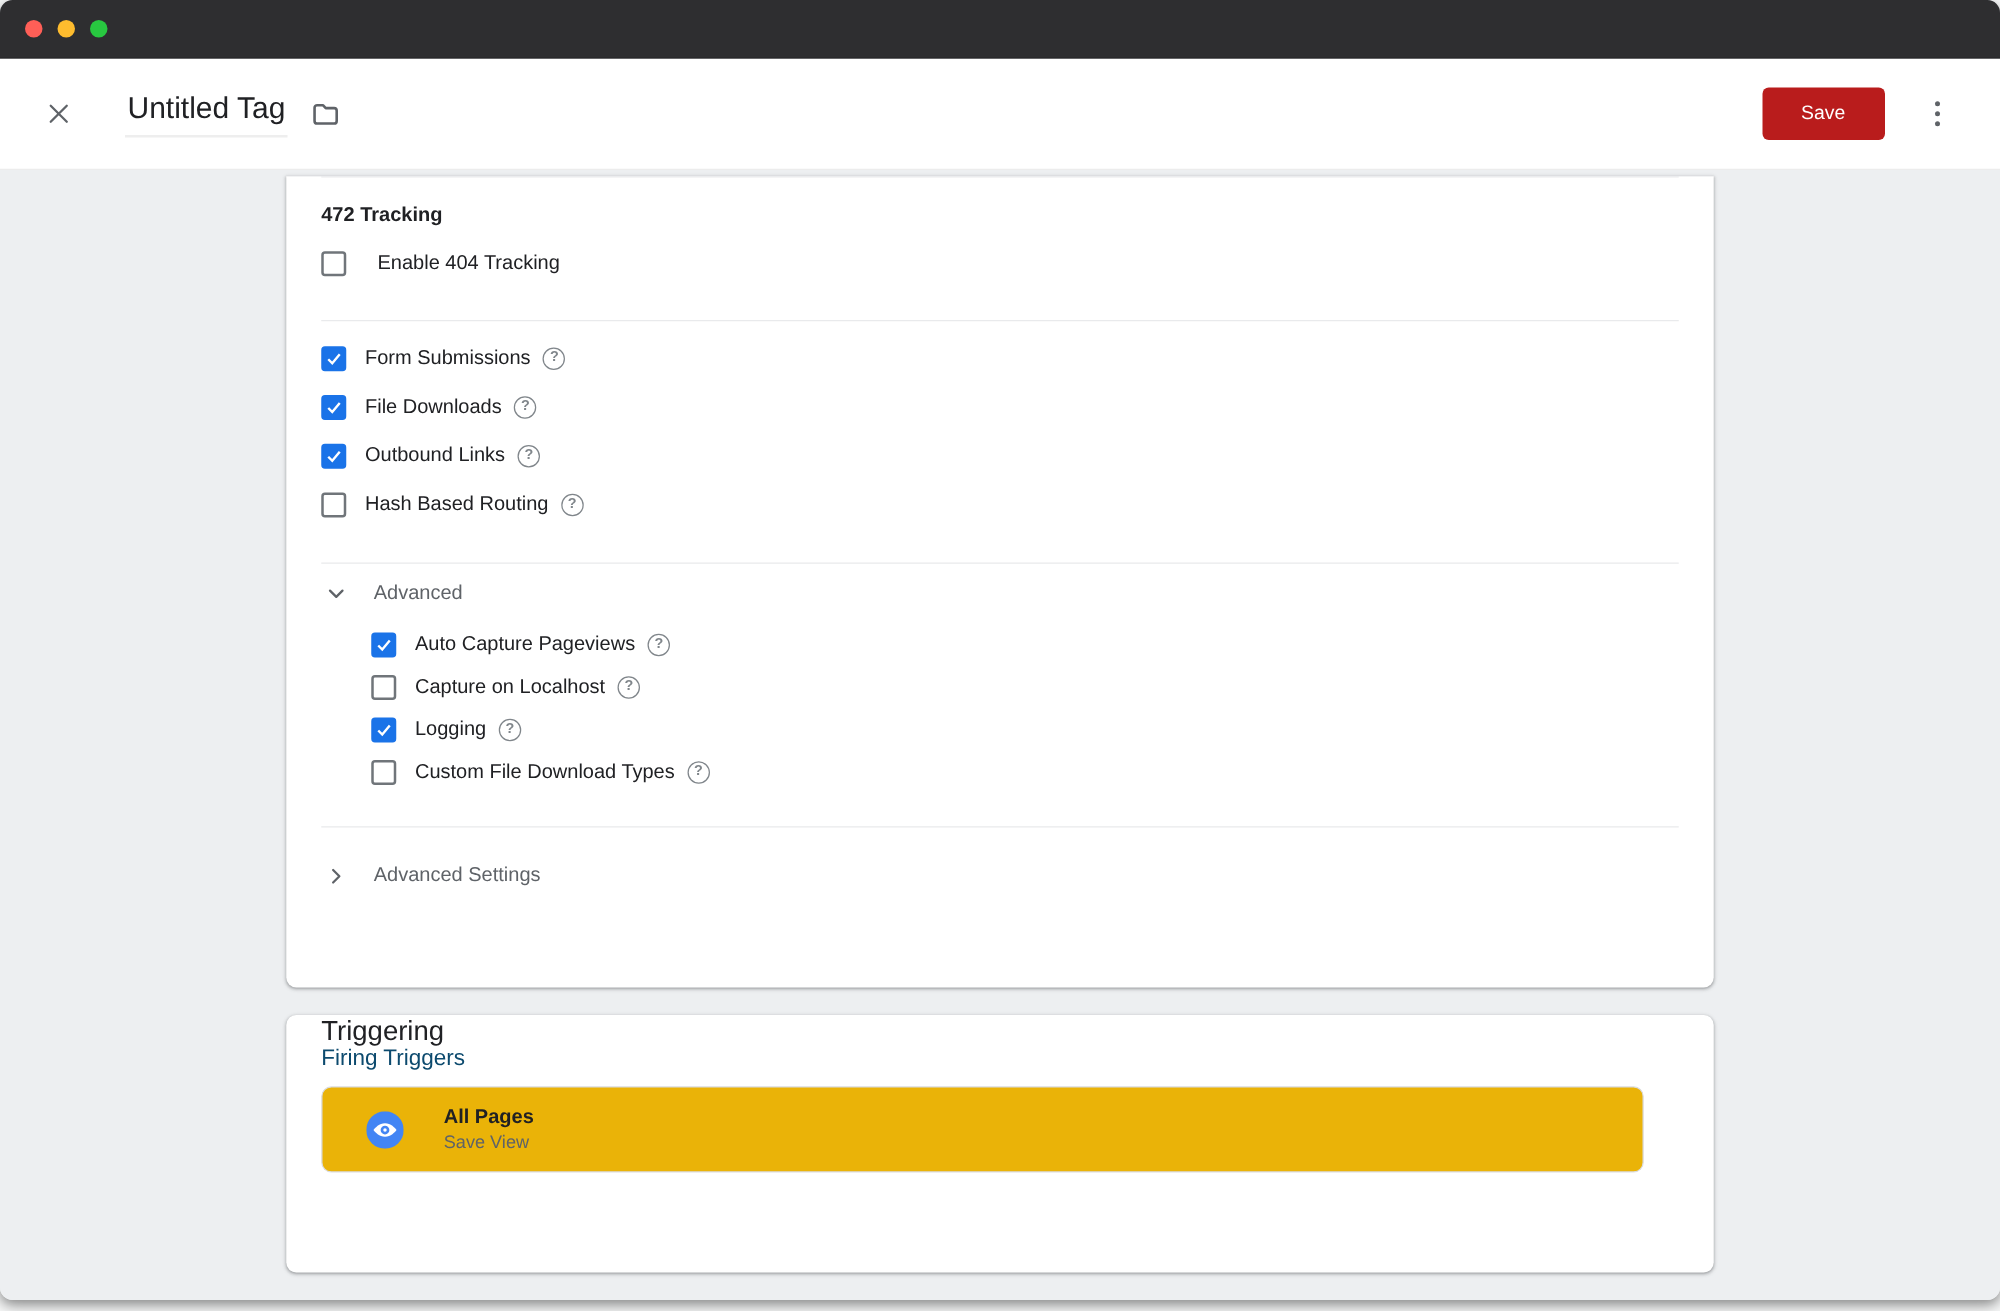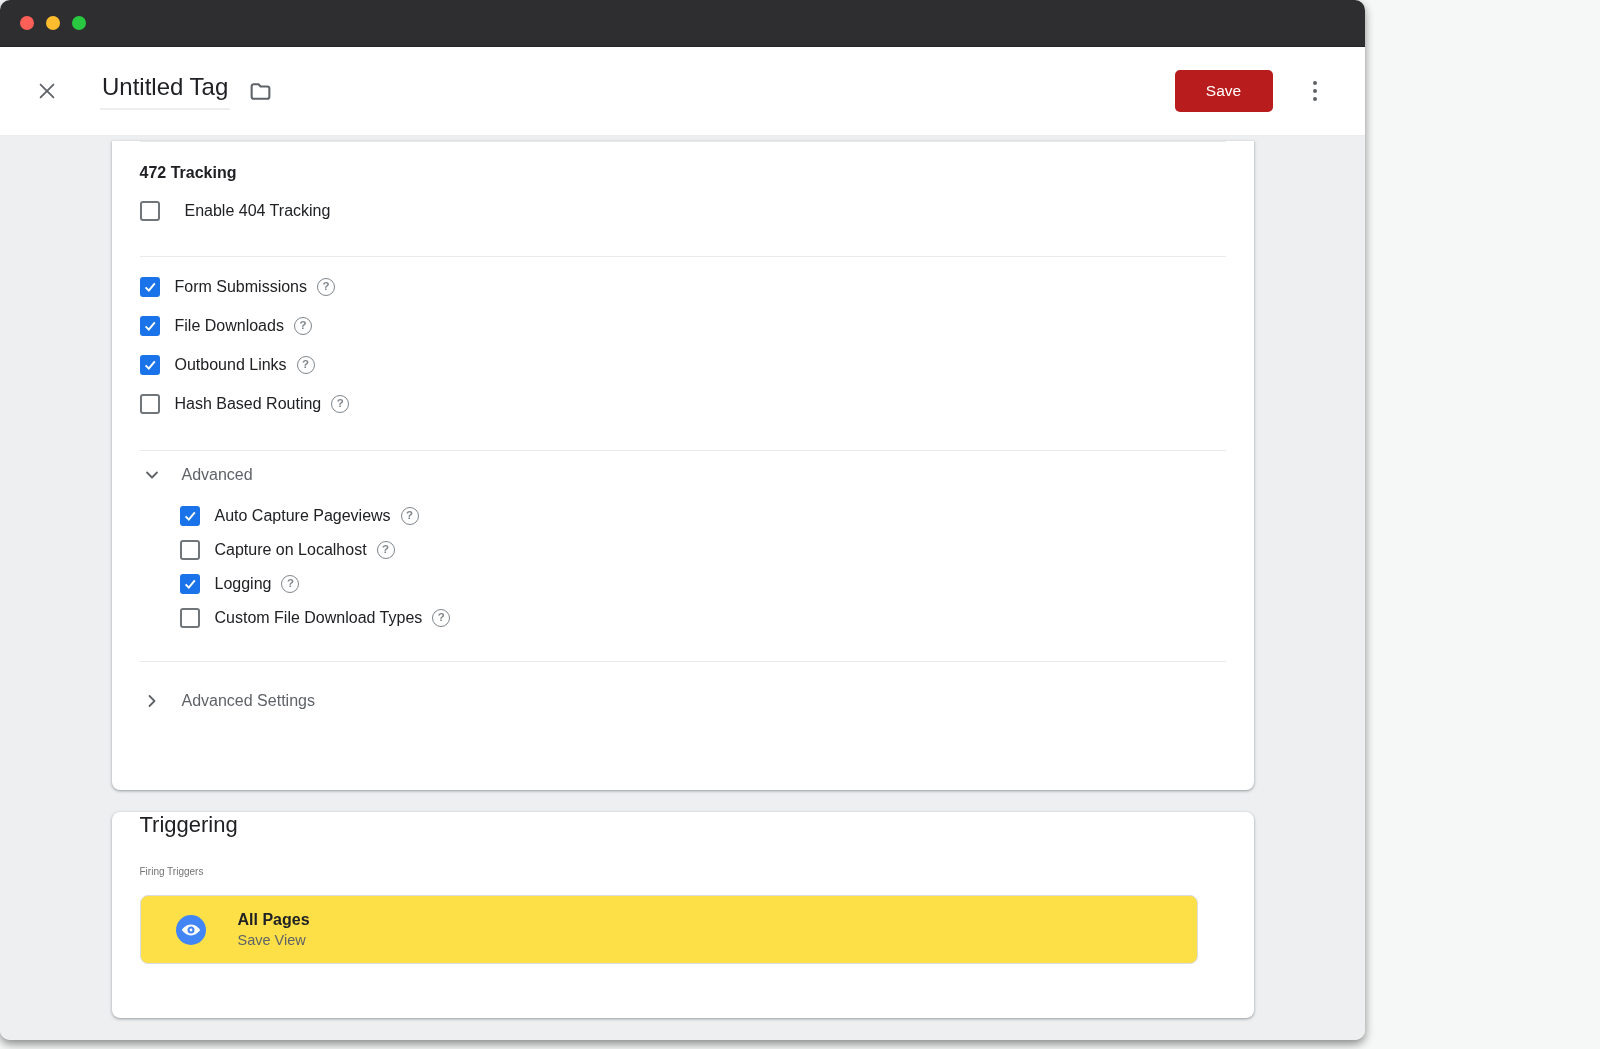--- a/index.html
+++ b/index.html
@@ -1,19 +1,19 @@
 <!DOCTYPE html>
 <html><head>
 <meta charset="utf-8">
 <style>
   * { margin:0; padding:0; box-sizing:border-box; }
   html,body { width:1600px; height:1049px; overflow:hidden; }
   body { background:#f6f7f7; font-family:"Liberation Sans", sans-serif; }
 
-  .window { position:absolute; top:0; left:0; width:1365px; height:1040px;
+  .window { position:absolute; top:0; left:0; width:1600px; height:1040px;
             border-radius:10px; overflow:hidden; box-shadow:0 4px 10px rgba(0,0,0,.45);
             background:#edeff1; }
 
   
   .titlebar { height:47px; background:#2e2e30; display:flex; align-items:center; padding-left:20px;
               border-bottom:1px solid #242426; }
   .lights { display:flex; gap:12px; }
   .light { width:14px; height:14px; border-radius:50%; }
   .light.red { background:#ff5f57; }
   .light.yellow { background:#febc2e; }
@@ -70,22 +70,22 @@
 
   .expander { display:flex; align-items:center; height:22px; cursor:pointer; }
   .exp-adv { margin-top:13px; }
   .exp-advset { margin-top:28px; }
   .chev { width:16px; height:16px; margin-left:4px; }
   .chev svg { width:16px; height:16px; display:block; }
   .exp-label { margin-left:22px; font-size:16px; font-weight:500; color:#5f6368; }
 
   
   .trig-heading { margin-top:22px; font-size:22px; color:#202124; font-weight:400; line-height:26px; }
-  .trig-sub { margin-top:26px; font-size:10px; color:#737373; line-height:16px; }
-  .trigger-box { margin-top:15px; width:1058px; height:69px; background:#fde047;
+  .trig-sub { font-size:18px; color:#0c4a6e; line-height:16px; }
+  .trigger-box { margin-top:15px; width:1058px; height:69px; background:#eab308;
                  border:1px solid #dadce0; border-radius:8px; display:flex; align-items:center;
                  padding-left:35px; cursor:pointer; }
   .trig-icon { width:30px; height:30px; flex:0 0 auto; }
   .trig-icon svg { width:30px; height:30px; display:block; }
   .trig-text { margin-left:32px; display:flex; flex-direction:column; gap:3px; }
   .trig-name { font-size:16px; font-weight:bold; color:#202124; line-height:18px; }
   .trig-type { font-size:14.5px; color:#5f6368; line-height:16px; }
 </style>
 </head>
 <body>

